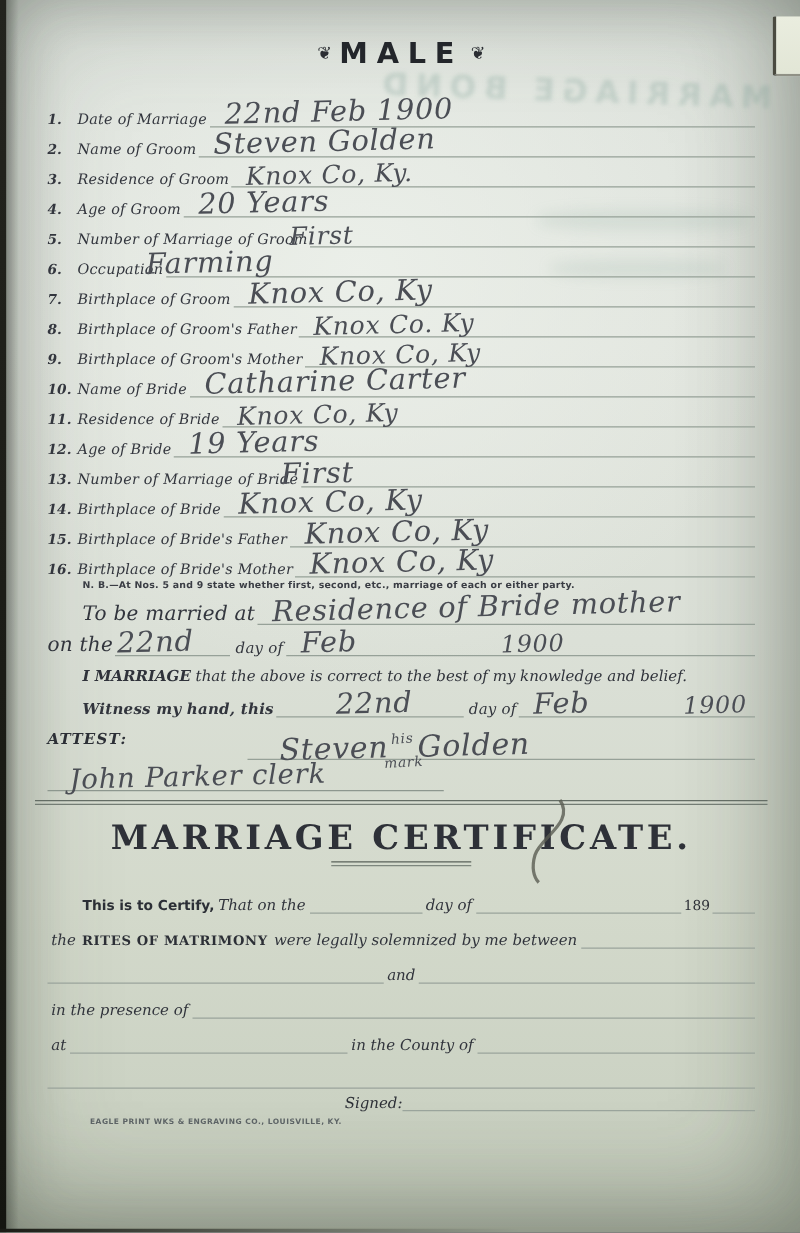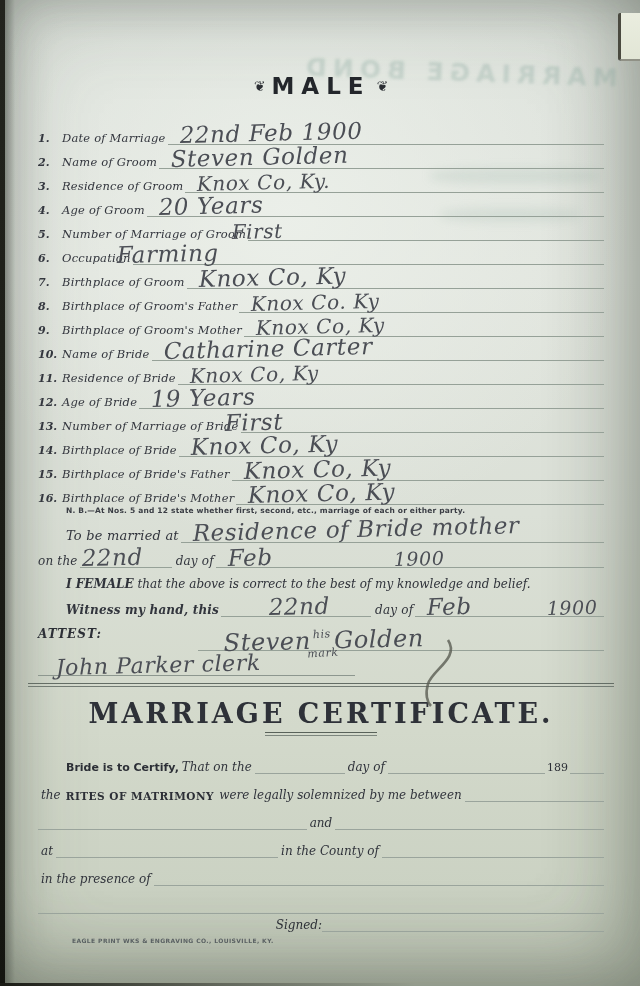--- a/index.html
+++ b/index.html
@@ -21,21 +21,21 @@
   .page-tab{position:absolute;right:0;top:13px;width:19px;height:46px;z-index:3;
     background:linear-gradient(180deg,#eaeddf,#e2e6d6);border-left:3px solid #4a4a40;
     border-bottom:2px solid rgba(70,70,60,.55);border-radius:2px 0 0 3px;}
   .bleed{position:absolute;top:58px;right:22px;z-index:1;transform:scaleX(-1) rotate(-2deg);
     font-family:"DejaVu Sans",sans-serif;font-weight:bold;font-size:25px;letter-spacing:6px;
     color:rgba(125,158,148,.30);filter:blur(1.7px);white-space:nowrap;}
   .smudge{position:absolute;z-index:1;filter:blur(5px);background:rgba(130,160,148,.16);border-radius:40%;}
   .smudge.a{right:40px;top:168px;width:170px;height:16px;}
   .smudge.b{right:60px;top:208px;width:140px;height:14px;}
 
-  .content{position:absolute;left:38px;right:36px;top:0;z-index:2;margin-top:43px;}
+  .content{position:absolute;left:38px;right:36px;top:0;z-index:2;}
 
   .sec-head{text-align:center;font-family:"DejaVu Sans",sans-serif;font-weight:bold;
     color:#23262b;letter-spacing:7px;font-size:23px;line-height:26px;}
   .sec-head.male{margin-top:30px;}
   .sec-head.female{margin-top:8px;}
   .orn{font-size:14px;letter-spacing:0;vertical-align:3px;color:#2b2e33;padding:0 6px;}
 
   .form-row{display:flex;align-items:flex-end;height:24px;}
   .form-row.first{margin-top:22px;}
   .num{width:24px;flex:0 0 24px;font-style:italic;font-weight:bold;font-size:11px;color:#33363e;}
@@ -209,42 +209,42 @@
         </span>
     </div>
     <div class="form-row">
       <span class="num">16.</span>
       <span class="lbl">Birthplace of Bride's Mother</span>
       <span class="rule">
           <span class="hand entry big">Knox Co, Ky</span>
         </span>
     </div>
 
-    <div class="nb">N. B.—At Nos. 5 and 12 state whether first, second, etc., marriage of each or either party.</div>
+    <div class="nb">N. B.—At Nos. 5 and 9 state whether first, second, etc., marriage of each or either party.</div>
 
     <div class="inline-row h26 indent">
-      <span class="lbl" style="font-size:13px;">To be married at</span>
+      <span class="lbl" style="font-size:16px;">To be married at</span>
       <span class="rule">
           <span class="hand entry big">Residence of Bride mother</span>
         </span>
     </div>
     <div class="inline-row h25">
-      <span class="lbl" style="font-size:12px;">on the</span>
+      <span class="lbl" style="font-size:16px;">on the</span>
       <span class="rule" style="flex:0 0 92px;">
           <span class="hand entry big" style="left:2px;">22nd</span>
         </span>
       <span class="lbl" style="font-size:12px;padding-left:4px;">day of</span>
       <span class="rule">
         <span class="hand entry big">Feb</span>
         <span class="hand entry-mid">1900</span>
       </span>
     </div>
 
     <div class="certify-line">
-      <b>I FEMALE</b>
+      <b>I MARRIAGE</b>
       <span>that the above is correct to the best of my knowledge and belief.</span>
     </div>
 
     <div class="inline-row h24 indent">
       <span class="lbl" style="font-size:12px;font-weight:bold;">Witness my hand, this</span>
       <span class="rule" style="flex:0 0 150px;">
           <span class="hand entry big" style="left:48px;">22nd</span>
         </span>
       <span class="lbl" style="font-size:12px;padding-left:4px;">day of</span>
       <span class="rule">
@@ -269,47 +269,47 @@
     <div class="clerk-row">
       <span class="hand entry">John Parker clerk</span>
     </div>
 
     <div class="divider"></div>
 
     <div class="mc-title">MARRIAGE CERTIFICATE.</div>
     <div class="mc-subrule"></div>
 
     <div class="bf-row" style="margin-top:10px;">
-      <span class="bold indent">Bride is to Certify,</span>
+      <span class="bold indent">This is to Certify,</span>
       <span class="it">That on the</span>
       <span class="dot" style="flex:0 0 90px;"></span>
       <span class="it">day of</span>
       <span class="dot"></span>
       <span class="yr">189</span>
       <span class="dot short"></span>
     </div>
     <div class="bf-row">
       <span class="it">the</span>
       <span class="caps">RITES OF MATRIMONY</span>
       <span class="it">were legally solemnized by me between</span>
       <span class="dot"></span>
     </div>
     <div class="bf-row">
       <span class="dot"></span>
       <span class="it">and</span>
       <span class="dot"></span>
     </div>
     <div class="bf-row">
+      <span class="it">in the presence of</span>
+      <span class="dot"></span>
+    </div>
+    <div class="bf-row">
       <span class="it">at</span>
       <span class="dot"></span>
       <span class="it">in the County of</span>
-      <span class="dot"></span>
-    </div>
-    <div class="bf-row">
-      <span class="it">in the presence of</span>
       <span class="dot"></span>
     </div>
     <div class="bf-row">
       <span class="dot"></span>
     </div>
     <div class="signed-row">
       <span class="sp"></span>
       <span class="bf-row it" style="height:auto;font-size:12px;font-style:italic;">Signed:</span>
       <span class="dot" style="height:14px;"></span>
     </div>

